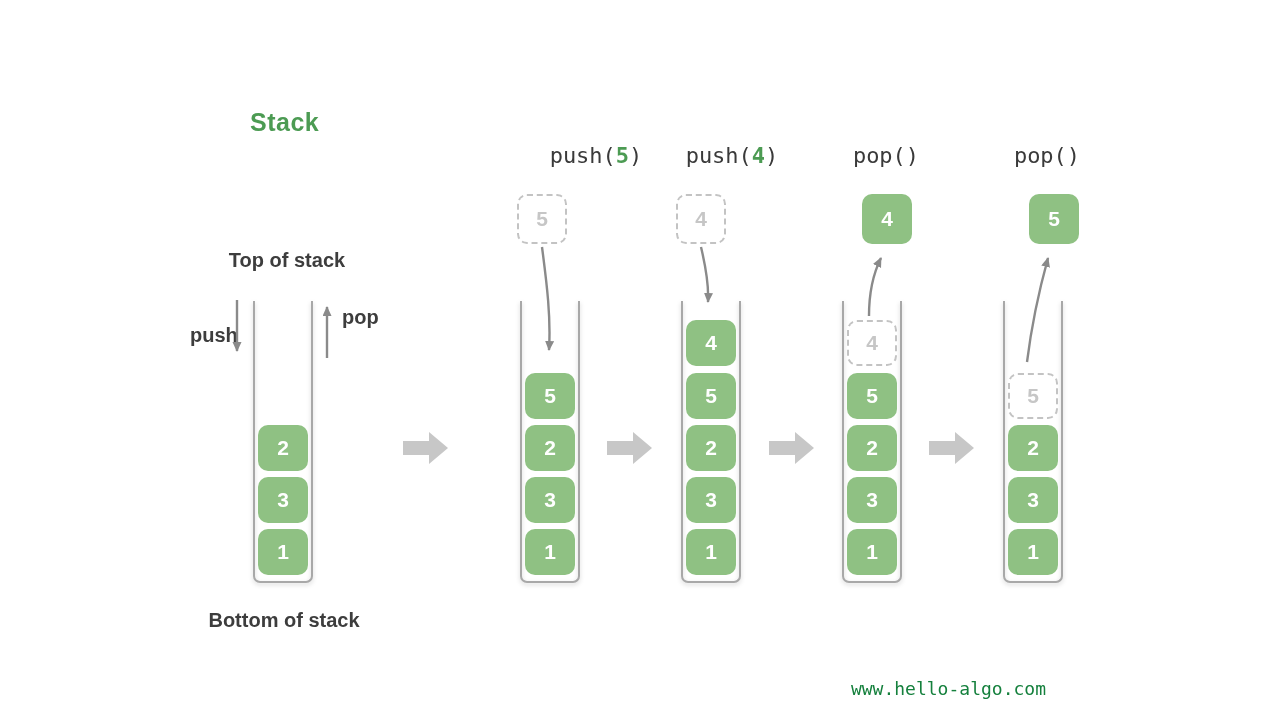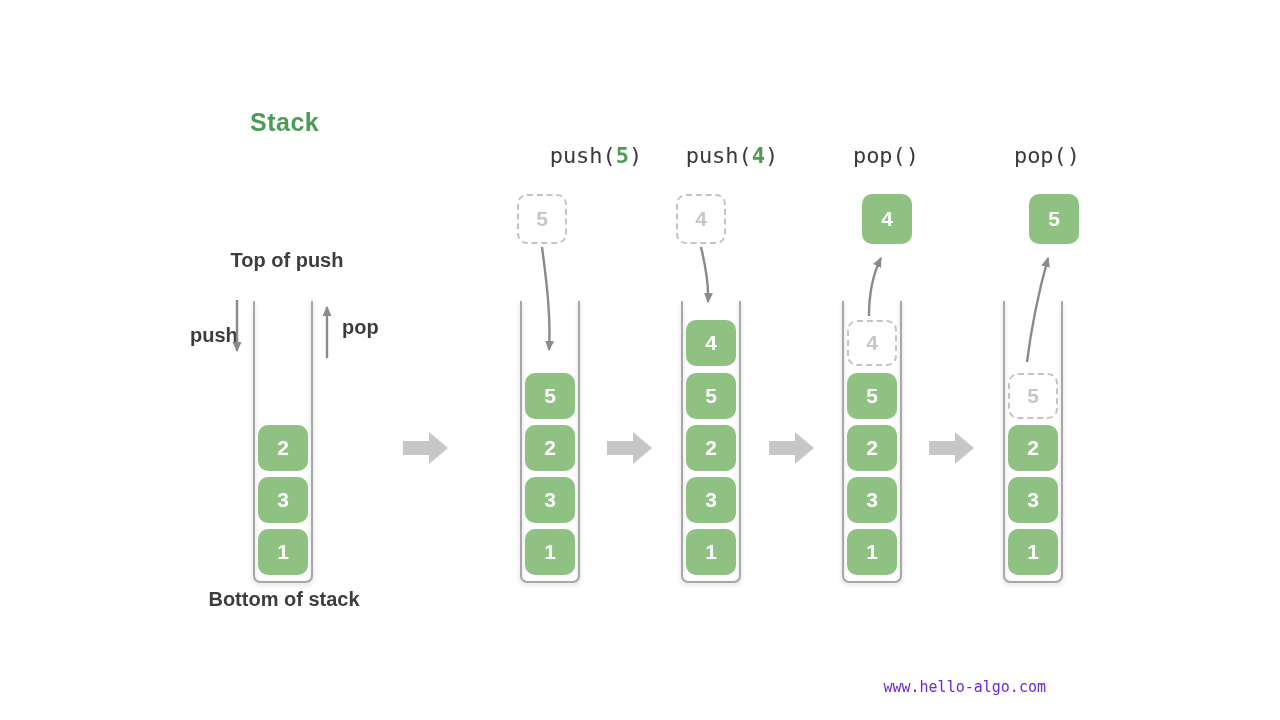--- a/index.html
+++ b/index.html
@@ -40,33 +40,33 @@
   .c0{left:258px}.c1{left:525px}.c2{left:686px}.c3{left:847px}.c4{left:1008px}
   
   .f0{left:253px}.f1{left:520px}.f2{left:681px}.f3{left:842px}.f4{left:1003px}
   
   .s0{top:529px}.s1{top:477px}.s2{top:425px}.s3{top:373px}.s4{top:320px}
   .overlay{position:absolute;left:0;top:0;pointer-events:none;}
   .step{position:absolute;top:430px;pointer-events:none;}
   .watermark{
     position:absolute;right:40px;top:678px;
     font-family:"DejaVu Sans Mono","Liberation Mono",monospace;
-    font-size:15px;color:#6d28d9;
+    font-size:18px;color:#15803d;
   }
 </style>
 </head>
 <body>
 
 <div class="canvas">
 
   <div class="diagram-title">Stack</div>
-  <div class="label centered" style="left:287px;top:249px;">Top of push</div>
-  <div class="label centered" style="left:284px;top:588px;">Bottom of stack</div>
+  <div class="label centered" style="left:287px;top:249px;">Top of stack</div>
+  <div class="label centered" style="left:284px;top:609px;">Bottom of stack</div>
   <div class="label" style="left:170px;top:324px;margin-left:20px;">push</div>
-  <div class="label" style="left:342px;top:316px;">pop</div>
+  <div class="label" style="left:342px;top:306px;">pop</div>
 
   <div>
     <div class="frame f0"></div>
     <div class="cell solid c0 s2">2</div>
     <div class="cell solid c0 s1">3</div>
     <div class="cell solid c0 s0">1</div>
   </div>
 
   <div>
     <div class="stack-title" style="left:596px;"><span>push(</span><span class="num">5</span><span>)</span></div>

